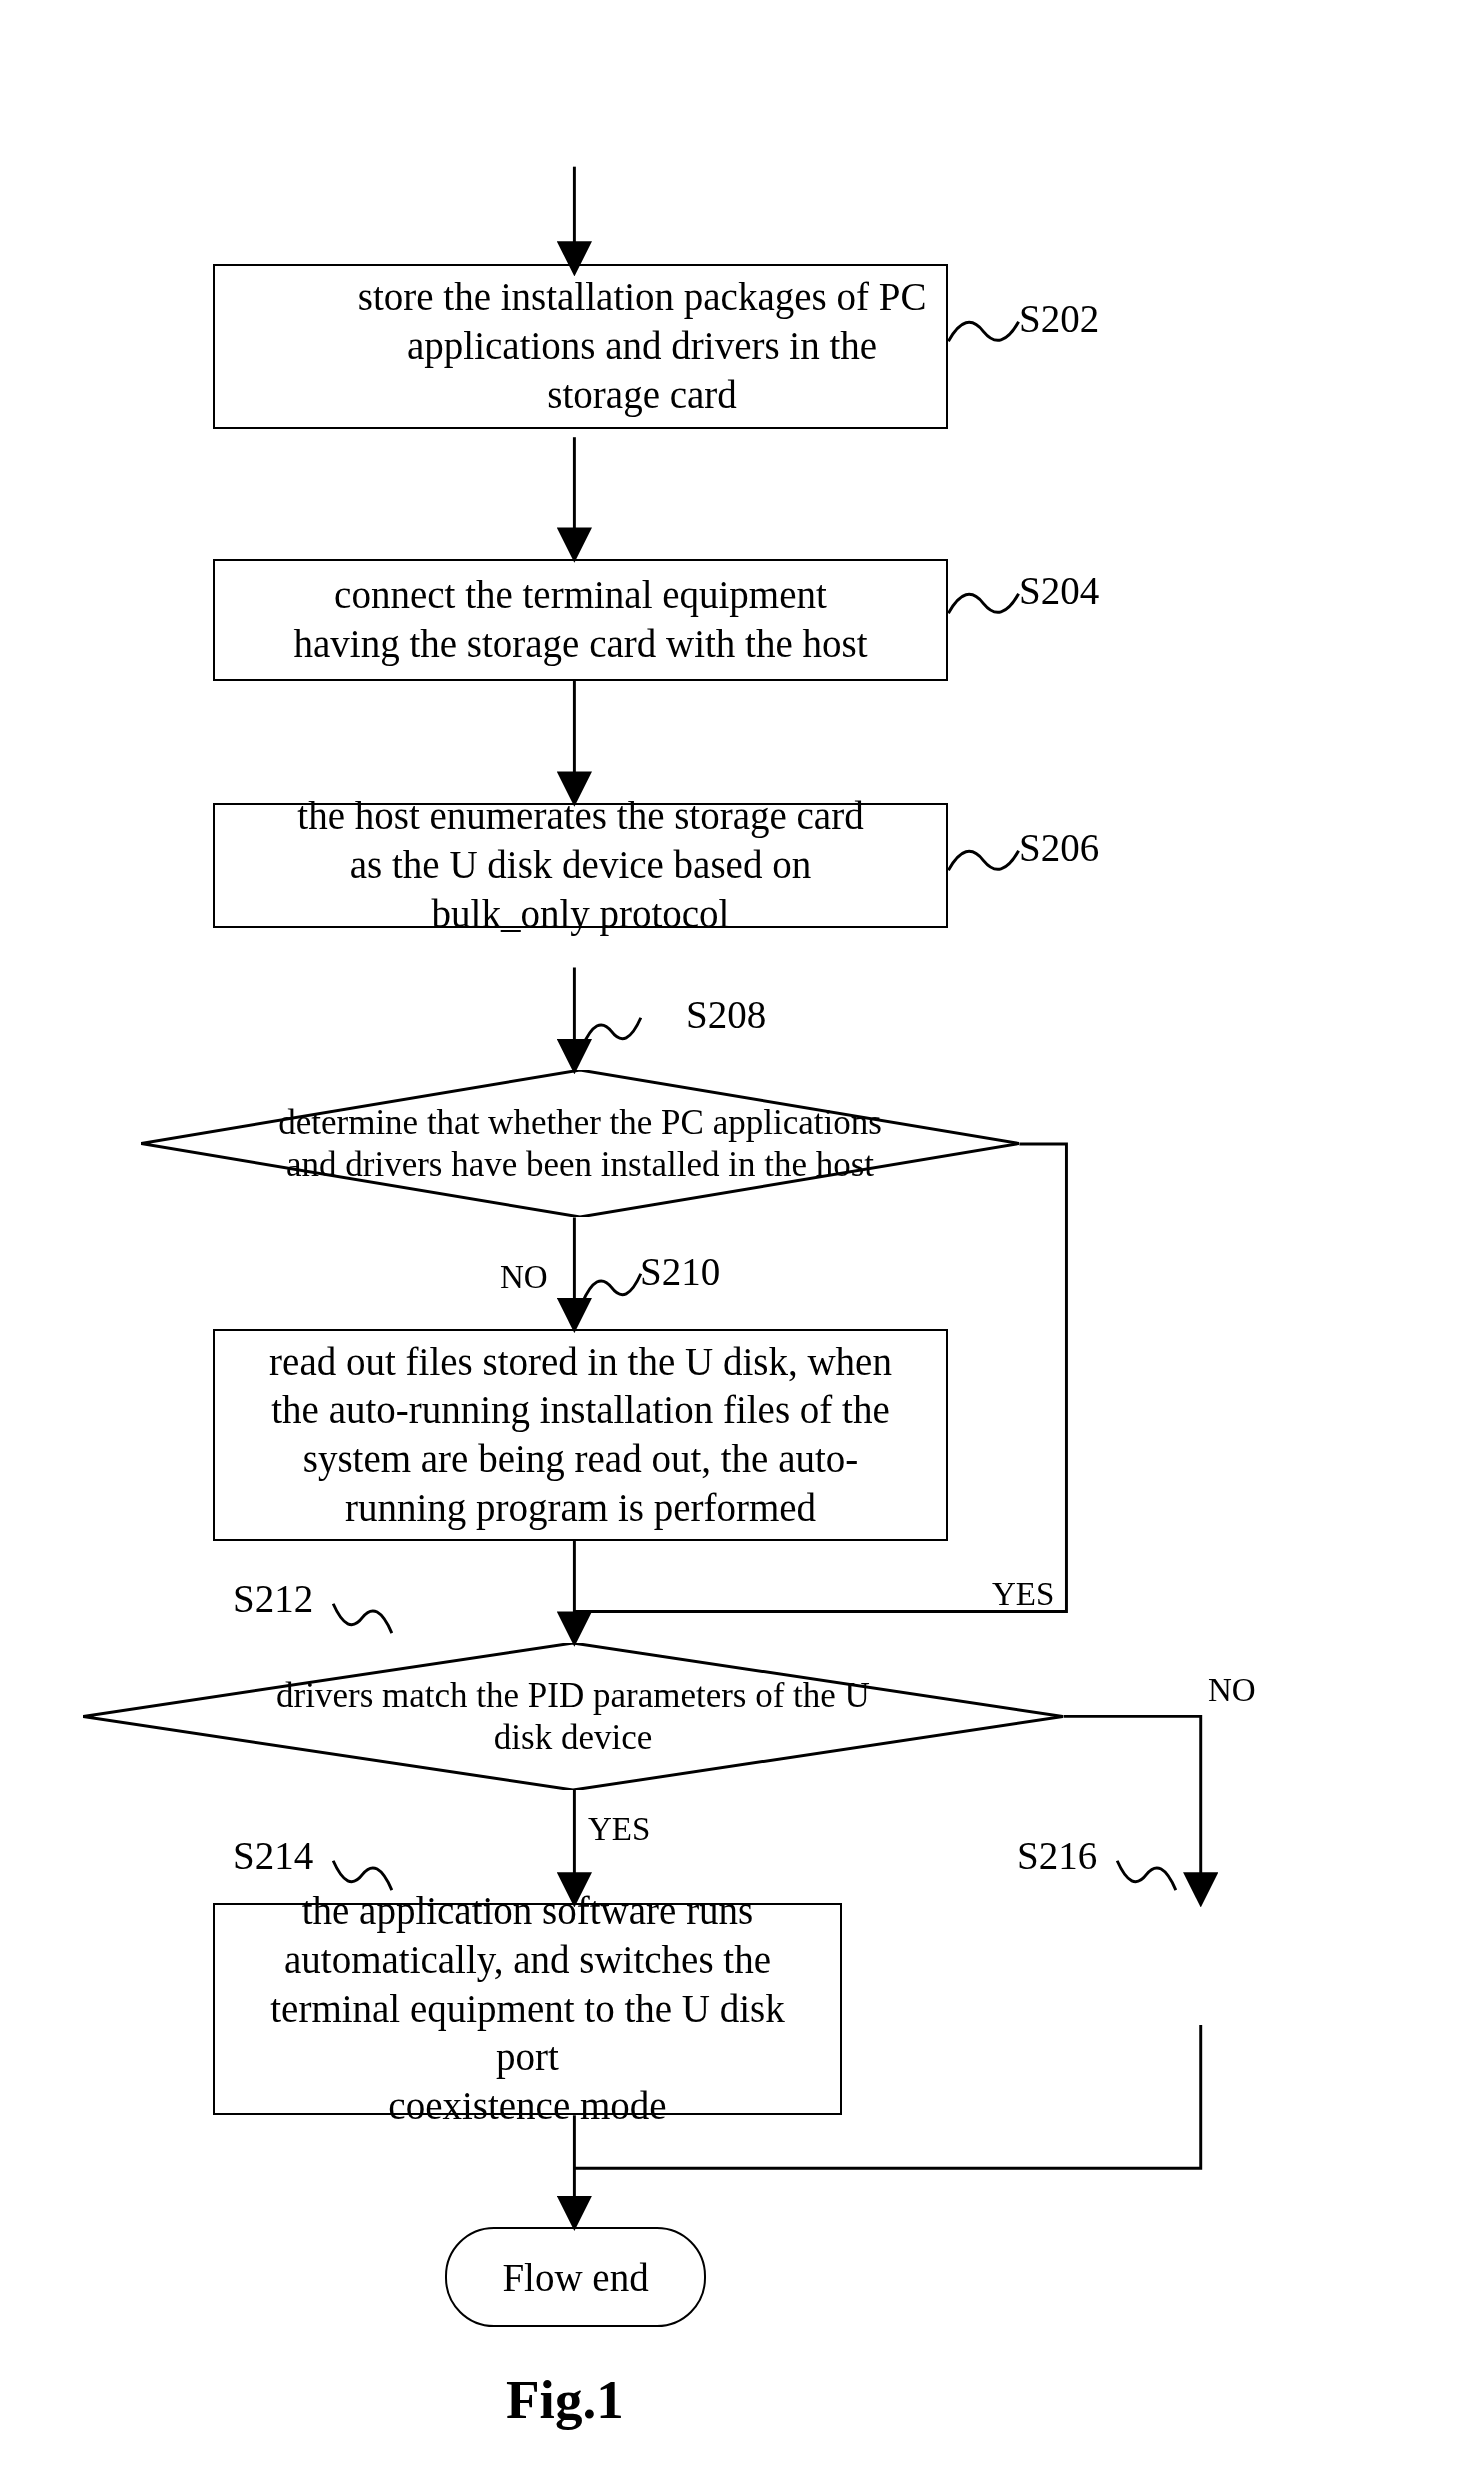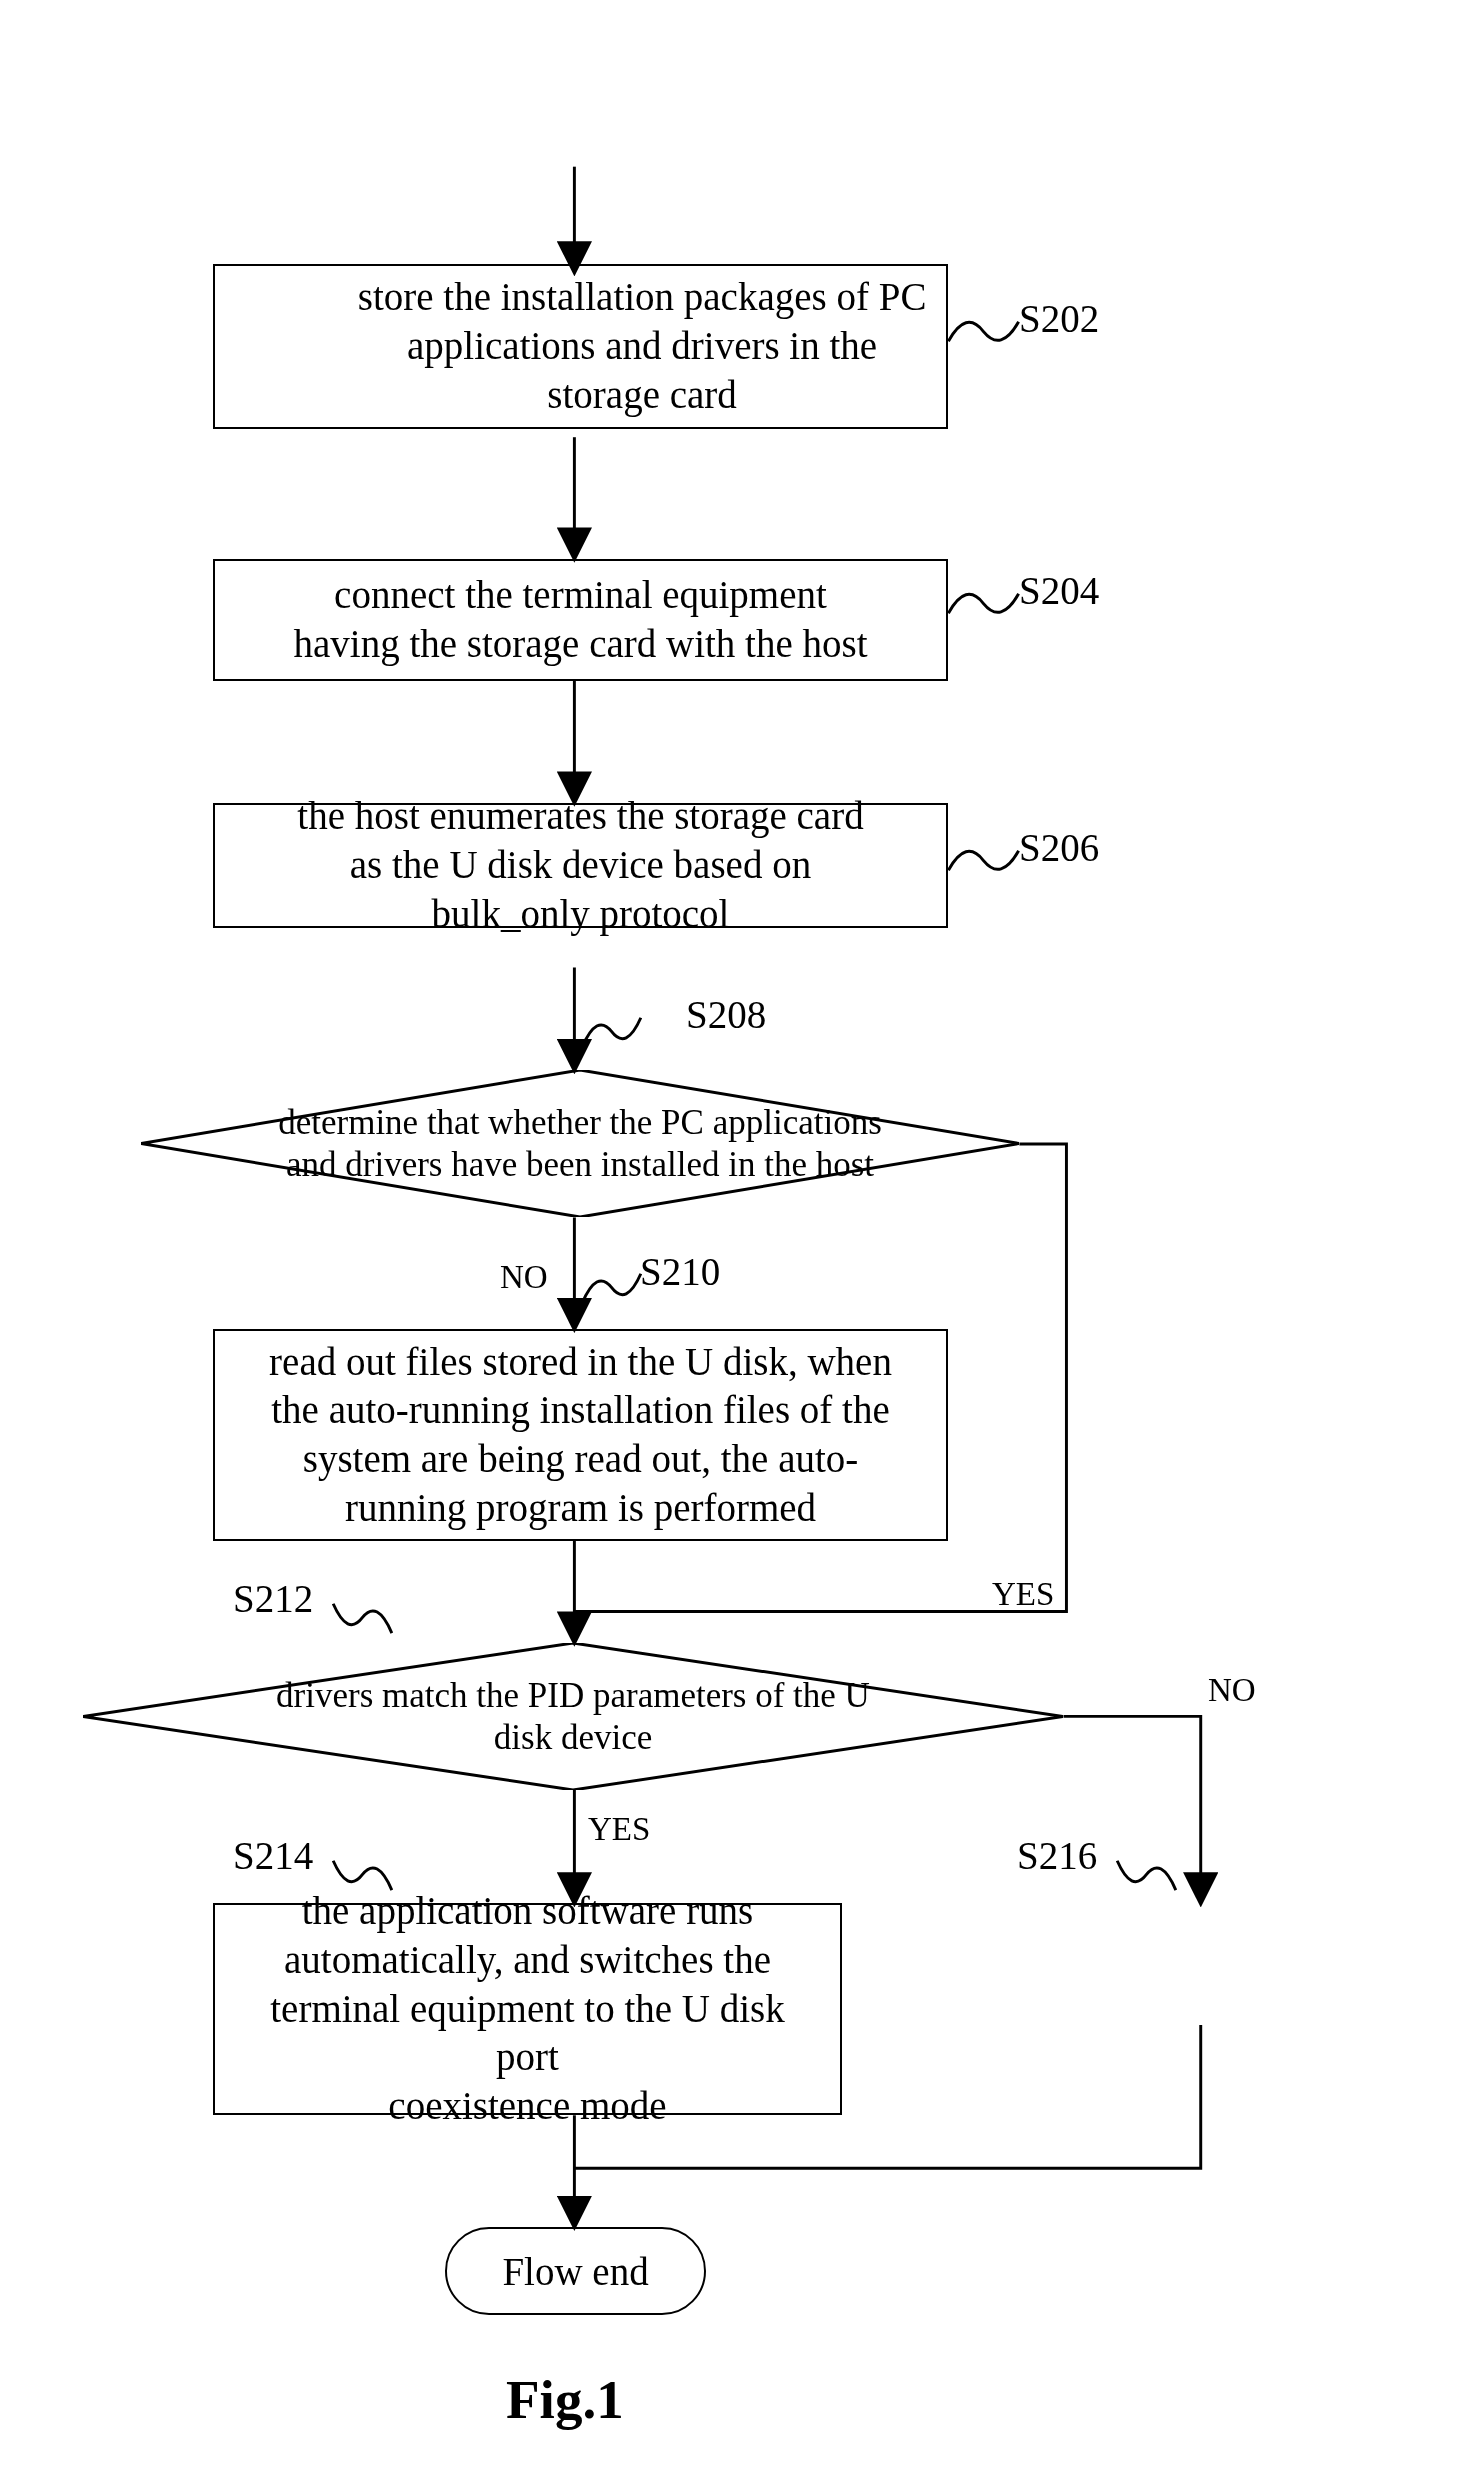--- a/index.html
+++ b/index.html
@@ -115,21 +115,21 @@
   </div>
 
   <div class="process" style="left:213px; top:1903px; width:629px; height:212px;">
     <span style="white-space: pre-line;">the application software runs
 automatically, and switches the
 terminal equipment to the U disk port
 coexistence mode</span>
   </div>
 
 
-  <div class="terminator" style="left:445px; top:2227px; width:261px; height:88px;">
+  <div class="terminator" style="left:445px; top:2227px; width:261px; height:100px;">
     <span>Flow end</span>
   </div>
 
   <span class="label" style="left:1019px; top:296px;">S202</span>
   <svg class="connector" style="left:948px; top:314px;" width="71" height="39" viewBox="0 0 72 40">
     <path d="M0,28 Q18,-5 36,18 Q54,40 72,8" fill="none" stroke="#000" stroke-width="3"></path>
   </svg>
 
   <span class="label" style="left:1019px; top:568px;">S204</span>
   <svg class="connector" style="left:948px; top:586px;" width="71" height="39" viewBox="0 0 72 40">

